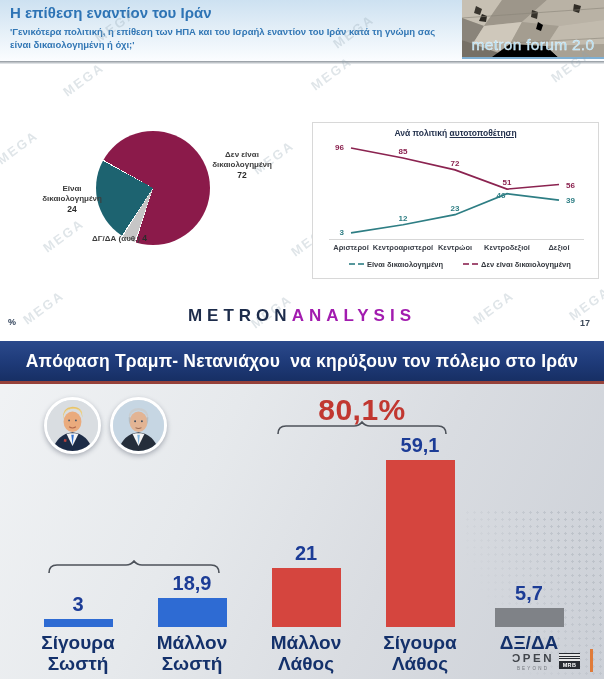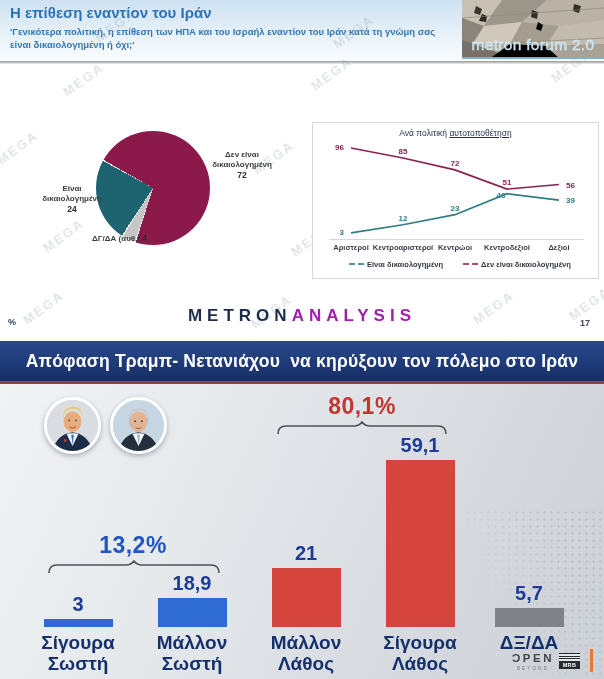--- a/index.html
+++ b/index.html
@@ -21,21 +21,21 @@
   #pie{position:absolute;left:96px;top:131px;width:114px;height:114px;border-radius:50%;}
   .pie-label{position:absolute;text-align:center;font-size:8px;font-weight:600;color:#3d3d3d;line-height:1.25;}
   .pie-label b{font-size:8.5px;color:#2b2b2b;}
   #pie-label-right{left:204px;top:150px;width:76px;}
   #pie-label-left{left:38px;top:184px;width:68px;}
   #pie-label-bottom{left:72px;top:233px;width:95px;white-space:nowrap;}
   
   #chartbox{position:absolute;left:312px;top:122px;width:287px;height:157px;background:#fff;
             border:1px solid #d8d8d8;box-sizing:border-box;}
   #chartbox-title{position:absolute;left:0;top:5px;width:100%;text-align:center;
-                  font-size:8.5px;font-weight:normal;color:#23314d;}
+                  font-size:8.5px;font-weight:bold;color:#23314d;}
   #chartbox-title .u{text-decoration:underline;}
   #line-svg{position:absolute;left:0;top:0;width:285px;height:155px;font-family:"Liberation Sans",sans-serif;}
   
   .s1-unit{position:absolute;left:8px;top:317px;font-size:9px;font-weight:bold;color:#2c3e57;}
   .s1-brand{position:absolute;left:0;top:306px;width:604px;text-align:center;
             font-size:17px;font-weight:600;letter-spacing:5px;}
   .s1-brand .b1{color:#1d2c4b;}
   .s1-brand .b2{color:#a21caf;}
   .s1-page{position:absolute;right:14px;top:318px;font-size:9px;font-weight:bold;color:#3c4858;}
   
@@ -47,21 +47,21 @@
   .s2-title{color:#fff;font-size:17.5px;font-weight:600;white-space:pre;letter-spacing:.2px;}
   .s2-redline{position:absolute;left:0;top:40px;width:604px;height:2.5px;background:#96413a;}
   .dots-corner{position:absolute;right:0;bottom:0;width:140px;height:170px;
                background:radial-gradient(circle,#b4bac2 1px,transparent 1.4px);background-size:7px 7px;
                -webkit-mask-image:linear-gradient(245deg,#000 25%,transparent 75%);
                mask-image:linear-gradient(245deg,#000 25%,transparent 75%);opacity:.65;}
   .avatar{position:absolute;top:56px;width:51px;height:51px;border-radius:50%;
           border:3px solid #fff;box-shadow:0 2px 5px rgba(40,50,70,.35);overflow:hidden;background:#d5dde4;}
   #avatar-trump{left:44px;}
   #avatar-netanyahu{left:110px;}
-  .pct{position:absolute;width:150px;text-align:center;font-weight:bold;font-size:23px;letter-spacing:.5px;}
+  .pct{position:absolute;width:150px;text-align:center;font-weight:bold;font-size:30px;letter-spacing:.5px;}
   #pct-right{left:287px;top:52px;color:#c13730;}
   #pct-left{left:58px;top:191px;color:#2256c5;}
   .bracket{position:absolute;}
   #bracket-right{left:277px;top:80px;}
   #bracket-left{left:48px;top:219px;}
   .bar-rect{position:absolute;left:0;bottom:0;width:100%;}
   .bar-value{position:absolute;width:120px;text-align:center;font-size:20px;font-weight:bold;color:#1c3c96;}
   .bar-cat{position:absolute;top:291px;width:120px;text-align:center;font-size:19px;font-weight:bold;
            color:#14316b;line-height:1.12;}
   
@@ -213,21 +213,20 @@
         <path d="M19.5,24 Q19,13 30,12 Q41,13 40.5,24 L41.5,18 Q40,10 30,9.5 Q20,10 18.5,18 Z" fill="#c9cdd0"></path>
         <path d="M18.5,20 Q18,26 20,29 L20.5,21 Z" fill="#b9bdc0"></path>
         <path d="M41.5,20 Q42,26 40,29 L39.5,21 Z" fill="#b9bdc0"></path>
         <circle cx="26" cy="25" r="1.1" fill="#3c4a5c"></circle>
         <circle cx="34" cy="25" r="1.1" fill="#3c4a5c"></circle>
         <path d="M26.5,32.5 Q30,34.5 33.5,32.5" stroke="#9c6b52" stroke-width="1.2" fill="none"></path>
       </svg>
     </div>
 
     <div id="pct-right" class="pct">80,1%</div>
-    <div id="pct-left" class="pct">13,2%</div>
     <svg id="bracket-right" class="bracket" width="170" height="14" viewBox="0 0 170 14">
       <path d="M1,13 Q1,5 9,5 H77 Q82,5 85,1 Q88,5 93,5 H161 Q169,5 169,13" fill="none" stroke="#4d525a" stroke-width="1.6"></path>
     </svg>
     <svg id="bracket-left" class="bracket" width="172" height="14" viewBox="0 0 172 14">
       <path d="M1,13 Q1,5 9,5 H78 Q83,5 86,1 Q89,5 94,5 H163 Q171,5 171,13" fill="none" stroke="#4d525a" stroke-width="1.6"></path>
     </svg>
 
     <div id="bar-area">
         <div class="bar-rect" style="position: absolute; left: 43.5px; top: 277.51px; width: 69px; height: 8.49px; background: rgb(46, 107, 211);"></div>
         <div class="bar-value" style="left: 18px; top: 251.51px; color: rgb(28, 60, 150);">3</div>

